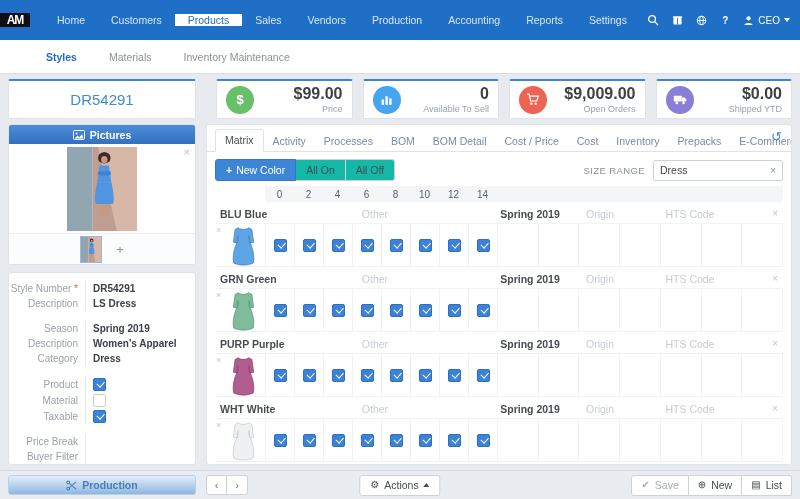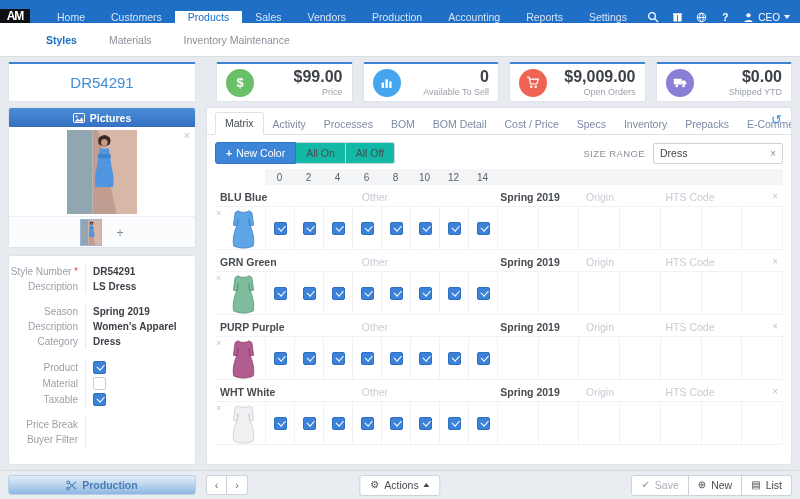--- a/index.html
+++ b/index.html
@@ -1,21 +1,21 @@
 <!DOCTYPE html>
 <html><head>
 <meta charset="utf-8">
 <style>
   * { margin:0; padding:0; box-sizing:border-box; }
   html,body { width:800px; height:499px; overflow:hidden; background:#e7ebef;
     font-family:"Liberation Sans", sans-serif; font-size:11px; color:#3c4148; }
   .page { width:800px; height:499px; display:flex; flex-direction:column; }
 
   
-  .navbar { height:23px; background:#1e6fc5; display:flex; align-items:flex-end; flex:0 0 auto; }
+  .navbar { height:40px; background:#1e6fc5; display:flex; align-items:center; flex:0 0 auto; }
   .logo { width:30px; background:#0d0f12; color:#fff; font-weight:bold; font-size:12px;
     display:flex; align-items:center; justify-content:center; letter-spacing:-1px; }
   .nav-items { display:flex; align-items:stretch; margin-left:14px; }
   .nav-item { display:flex; align-items:center; padding:0 13px; color:#d8e6f7; font-size:10.5px; cursor:pointer; }
   .nav-item.active { background:#fff; color:#1a6fc4; }
   .nav-right { margin-left:auto; display:flex; align-items:center; gap:12px; padding-right:10px; }
   .nav-ic { width:12px; height:12px; display:flex; align-items:center; justify-content:center; }
   .nav-user { display:flex; align-items:center; gap:4px; color:#fff; font-size:10px; }
   .caret { width:0; height:0; border-left:3.5px solid transparent; border-right:3.5px solid transparent; border-top:4px solid #fff; }
 
@@ -349,21 +349,21 @@
       </div>
 
       <div class="main">
         <div class="tabbar" id="tabbar">
           <span class="tab active">Matrix</span>
             <span class="tab">Activity</span>
             <span class="tab">Processes</span>
             <span class="tab">BOM</span>
             <span class="tab">BOM Detail</span>
             <span class="tab">Cost / Price</span>
-            <span class="tab">Specs</span>
+            <span class="tab">Cost</span>
             <span class="tab">Inventory</span>
             <span class="tab">Prepacks</span>
             <span class="tab">E-Commerce</span>
             <span class="refresh">↺</span>
         </div>
 
         <div class="controls">
           <div class="btn-group">
             <div class="btn primary first">
               <span style="margin-right:4px;font-weight:bold;">+</span>

